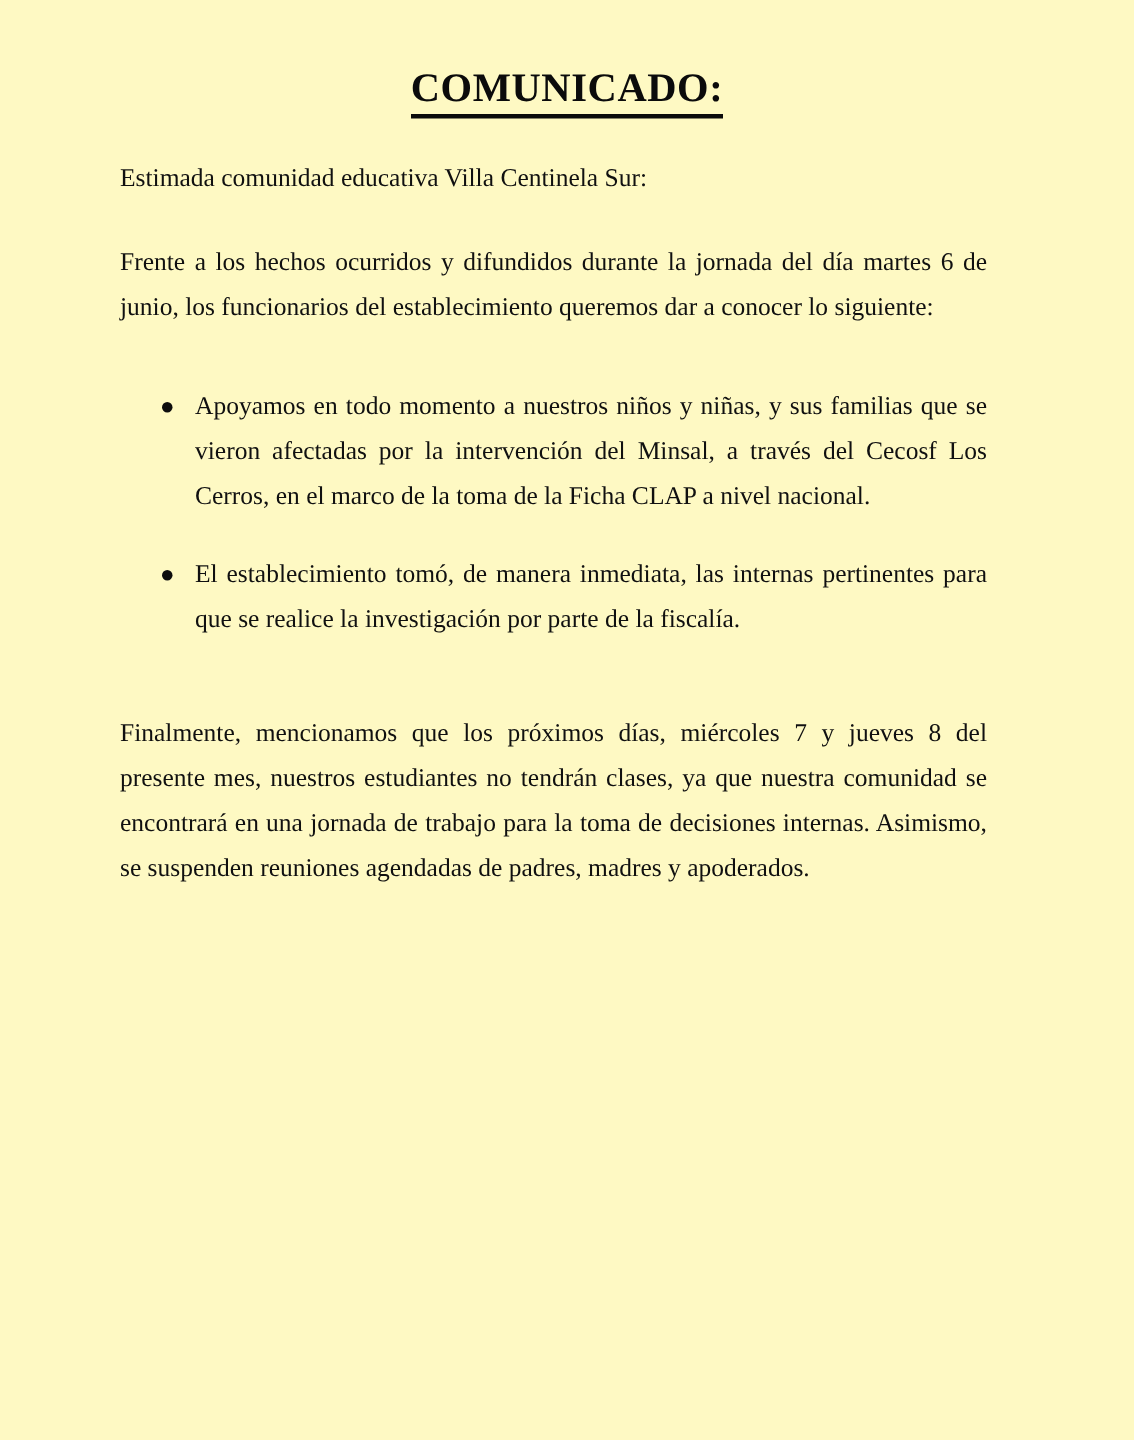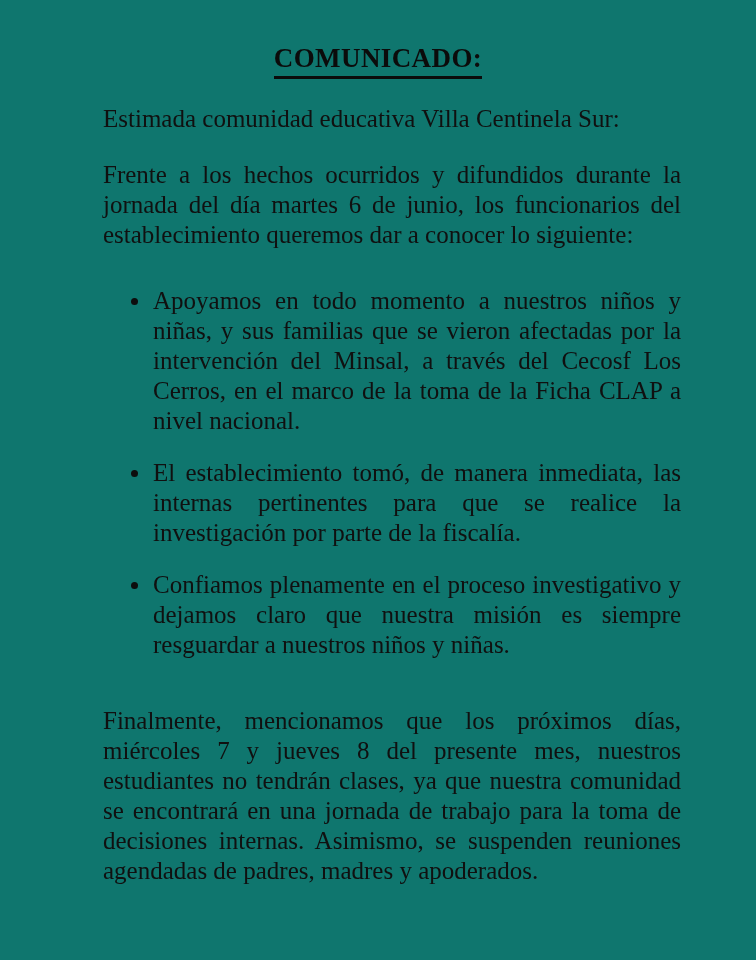--- a/index.html
+++ b/index.html
@@ -13,21 +13,21 @@
     background: #ffffff;
     font-family: "Liberation Serif", "DejaVu Serif", serif;
     color: #111111;
     overflow: hidden;
     position: relative;
   }
 
   .page {
     position: absolute;
     inset: 0;
-    background: #0f766e;
+    background: #fef9c3;
   }
 
   
   .doc-title {
     position: absolute;
     top: 44px;
     left: 0;
     width: 756px;
     text-align: center;
     font-size: 27px;
@@ -38,24 +38,24 @@
   }
   .doc-title .ul {
     display: inline-block;
     border-bottom: 3px solid #0b0b0b;
     padding-bottom: 2px;
   }
 
   
   .body-block {
     position: absolute;
-    left: 103px;
+    left: 80px;
     top: 104px;
     width: 578px;
-    font-size: 25px;
+    font-size: 17px;
     line-height: 30px;
     color: #101010;
   }
 
   p.para {
     margin: 0 0 22px 0;
     text-align: justify;
     text-justify: inter-word;
     hyphens: none;
   }
@@ -120,22 +120,18 @@
 
     <ul class="bullets">
       <li>
         <span class="bullet-dot"></span>
         <span class="li-text">Apoyamos en todo momento a nuestros niños y niñas, y sus familias que se vieron afectadas por la intervención del Minsal, a través del Cecosf Los Cerros, en el marco de la toma de la Ficha CLAP a nivel nacional.</span>
       </li>
       <li>
         <span class="bullet-dot"></span>
         <span class="li-text">El establecimiento tomó, de manera inmediata, las internas pertinentes para que se realice la investigación por parte de la fiscalía.</span>
       </li>
-      <li>
-        <span class="bullet-dot"></span>
-        <span class="li-text">Confiamos plenamente en el proceso investigativo y dejamos claro que nuestra misión es siempre resguardar a nuestros niños y niñas.</span>
-      </li>
     </ul>
 
     <p class="para last">Finalmente, mencionamos que los próximos días, miércoles 7 y jueves 8 del presente mes, nuestros estudiantes no tendrán clases, ya que nuestra comunidad se encontrará en una jornada de trabajo para la toma de decisiones internas. Asimismo, se suspenden reuniones agendadas de padres, madres y apoderados.</p>
 
   </div>
 </div>
 
 </body></html>

